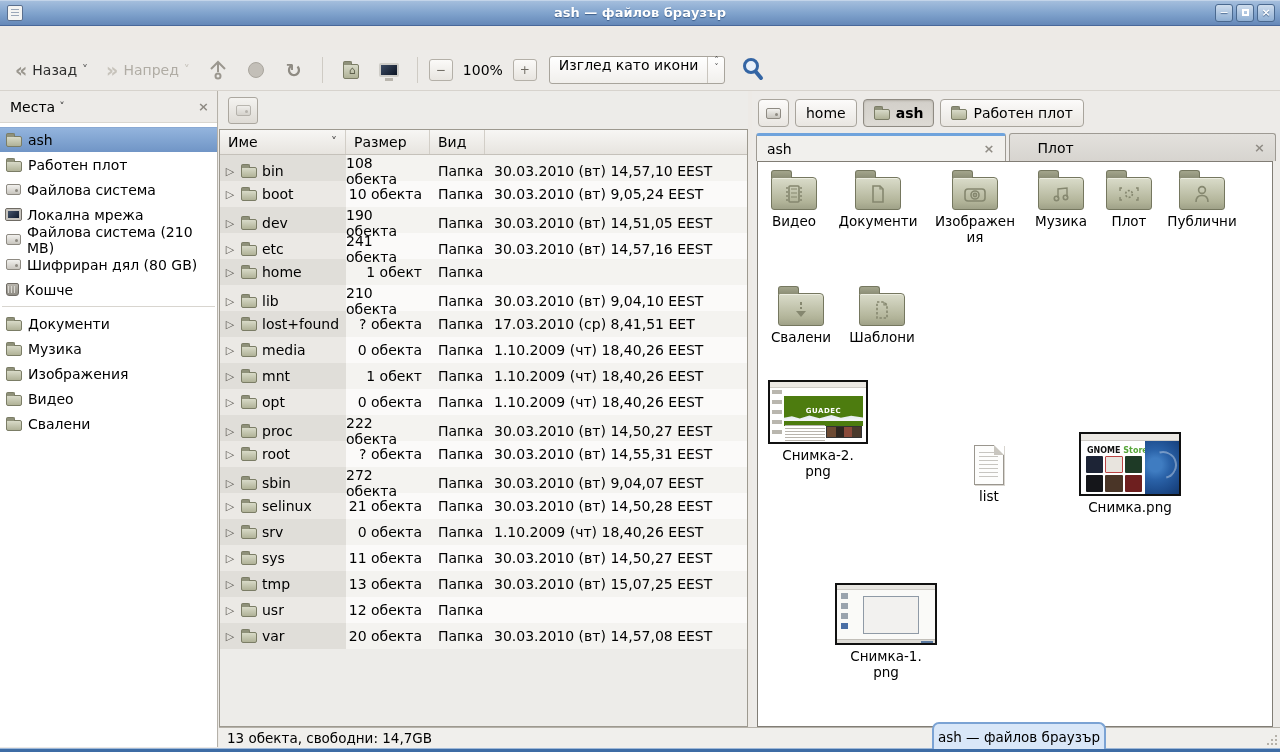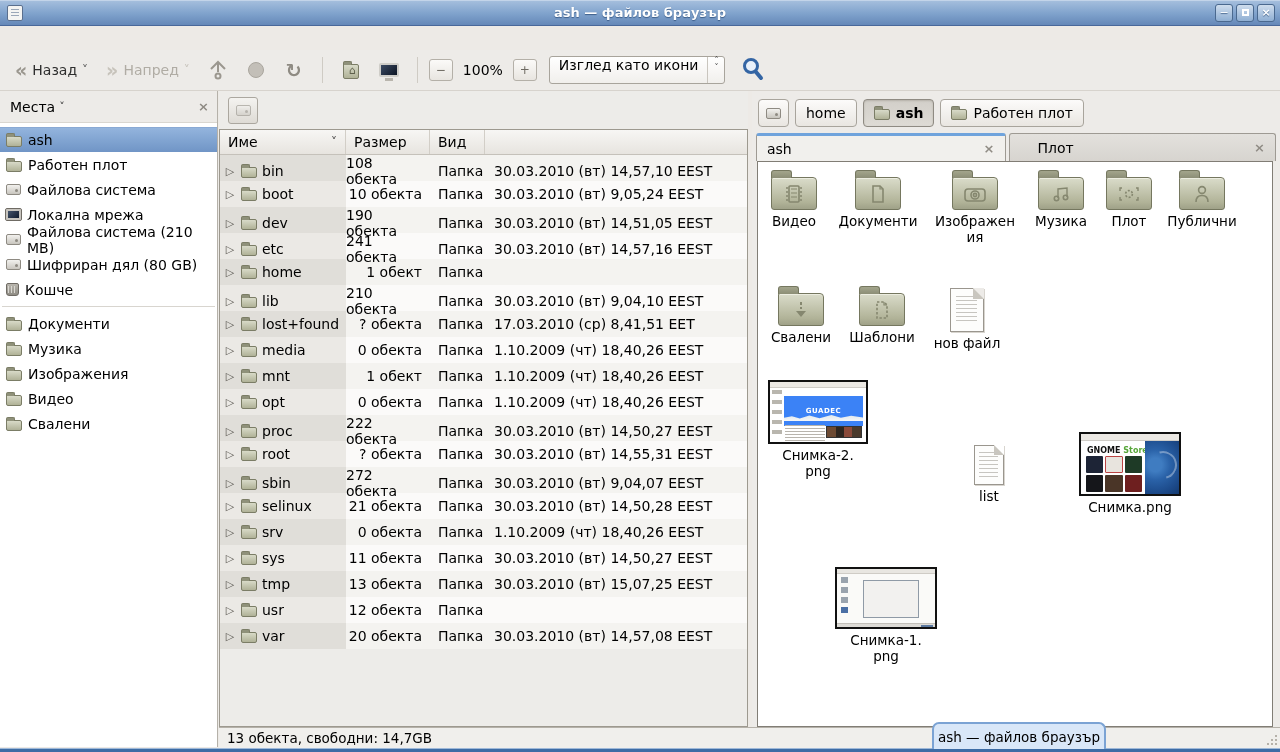--- a/index.html
+++ b/index.html
@@ -155,21 +155,21 @@
     border-width:0 11px 11px 0; border-color:transparent #EDEBE8 #c9c6bf transparent; }
   .bpage .lines { position:absolute; left:5px; right:6px; top:7px; bottom:8px;
     background:repeating-linear-gradient(#c7c5c0 0 1px,transparent 1px 4px); }
 
   
   .thumb { position:relative; border:2px solid #111; background:#fff; overflow:hidden; }
   .t-guadec { width:100px; height:64px; }
   .t-guadec .bar { position:absolute; left:0; top:0; right:0; height:6px; background:#ece9e4; border-bottom:1px solid #cfccc6; }
   .t-guadec .side { position:absolute; left:2px; top:8px; width:10px; bottom:2px;
     background:repeating-linear-gradient(#b9b6ae 0 4px,#ffffff 4px 10px); }
-  .t-guadec .hero { position:absolute; left:14px; top:14px; right:3px; height:30px; background:#3b82f6;padding-left:25px; }
+  .t-guadec .hero { position:absolute; left:14px; top:14px; right:3px; height:30px; background:#4d7c0f;padding-left:25px; }
   .t-guadec .hero .word { position:absolute; left:0; right:0; top:7px; text-align:center; color:#fff;
     font-size:7px; font-weight:bold; letter-spacing:.5px; }
   .t-guadec .sky { position:absolute; left:14px; top:31px; right:3px; height:8px;
     background:linear-gradient(#d9e2e8,#f5f7f8); clip-path:polygon(0 100%,0 60%,10% 40%,20% 70%,32% 30%,45% 65%,60% 25%,72% 60%,85% 35%,100% 55%,100% 100%); }
   .t-guadec .txt { position:absolute; left:15px; top:43px; width:40px; height:16px;
     background:repeating-linear-gradient(#b8b4ad 0 1px,transparent 1px 3px); }
   .t-guadec .strip { position:absolute; right:4px; bottom:4px; width:36px; height:12px;
     background:linear-gradient(90deg,#6d4a33 0 25%,#2e2620 25% 50%,#8a4a3a 50% 75%,#4a3a2c 75%); border:1px solid #333; }
   .t-store { width:102px; height:64px; }
   .t-store .top { position:absolute; left:0; top:0; right:0; height:7px; background:#ece9e4; border-bottom:1px solid #cfccc6; }
@@ -198,21 +198,21 @@
   .spage .lines { position:absolute; left:4px; right:5px; top:6px; bottom:7px;
     background:repeating-linear-gradient(#c7c5c0 0 1px,transparent 1px 4px); }
 
   
   .g1{left:762px;top:168px;width:64px;} .g2{left:831px;top:168px;width:94px;}
   .g3{left:931px;top:168px;width:88px;} .g4{left:1026px;top:168px;width:70px;}
   .g5{left:1100px;top:168px;width:58px;} .g6{left:1164px;top:168px;width:76px;}
   .g7{left:764px;top:284px;width:74px;} .g8{left:844px;top:284px;width:76px;}
   .g9{left:928px;top:288px;width:78px;}
   .g10{left:768px;top:380px;width:100px;} .g11{left:958px;top:445px;width:62px;}
-  .g12{left:1078px;top:432px;width:104px;} .g13{left:834px;top:567px;width:104px;}
+  .g12{left:1078px;top:432px;width:104px;} .g13{left:834px;top:583px;width:104px;}
 
   .searchsvg circle { stroke:#3465A4; stroke-width:3; fill:#e8f0fa; }
   .searchsvg line { stroke:#3465A4; stroke-width:4; stroke-linecap:round; }
   .upsvg path { stroke:#9b978f; stroke-width:2; fill:none; }
   .upsvg circle { stroke:#9b978f; stroke-width:2; fill:none; }
 </style>
 </head>
 <body>
 
 <div class="win">
@@ -676,28 +676,20 @@
           <span class="emb">
             <svg width="20" height="20" viewBox="0 0 20 20">
               <path d="M5 2h7l3 3v13H5z" stroke-dasharray="2.4 1.8"></path>
               <path d="M12 2v3h3" stroke-width="1.2"></path>
             </svg>
           </span>
         </span>
       </div>
     <div class="lbl">Шаблони</div>
   </div>
-  <div class="gitem g9">
-    <div class="cent">
-        <span class="bpage">
-          <span class="lines"></span>
-        </span>
-      </div>
-    <div class="lbl">нов файл</div>
-  </div>
 
   <div class="gitem g10">
     <div class="cent">
         <span class="thumb t-guadec">
       <span class="bar"></span>
           <span class="side"></span>
       <span class="hero">
             <span class="word">GUADEC</span>
           </span>
       <span class="sky"></span>

